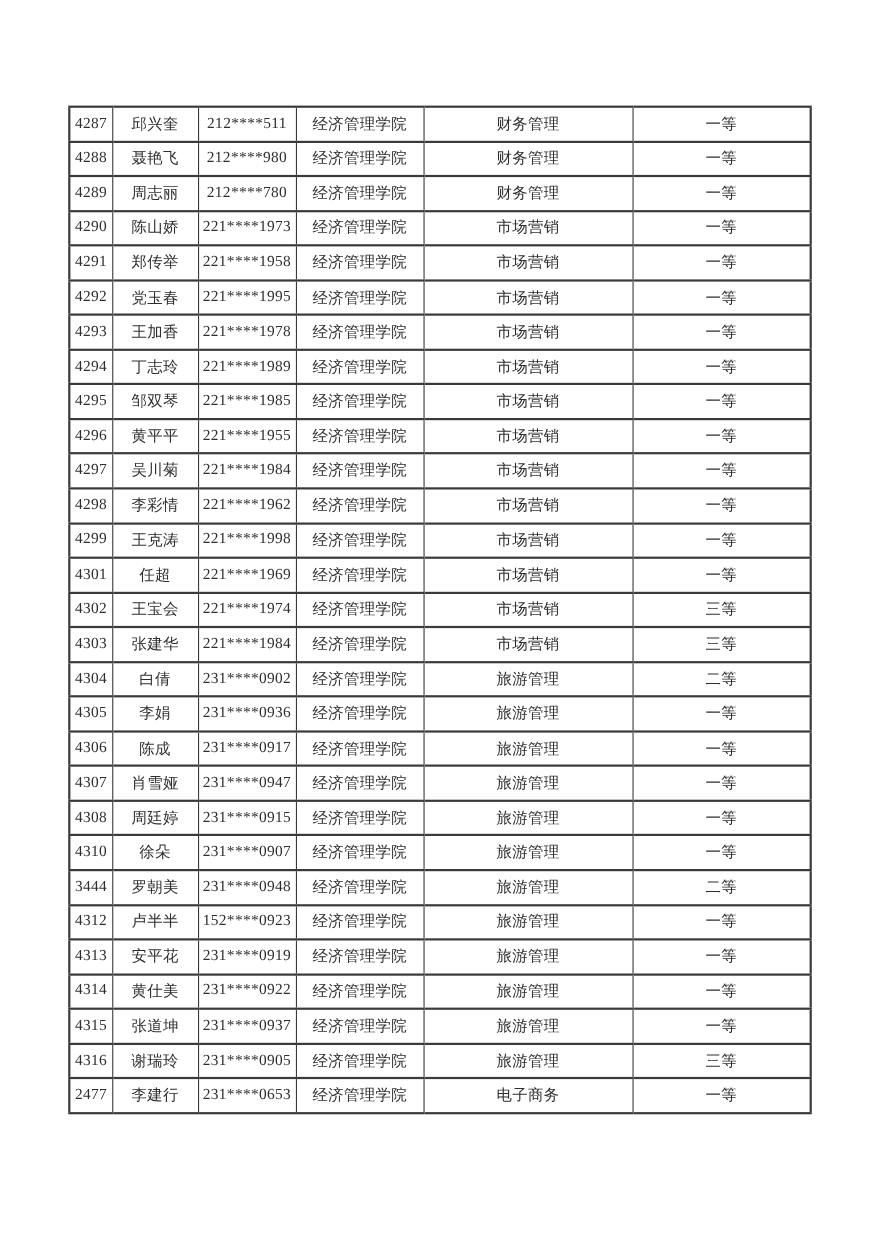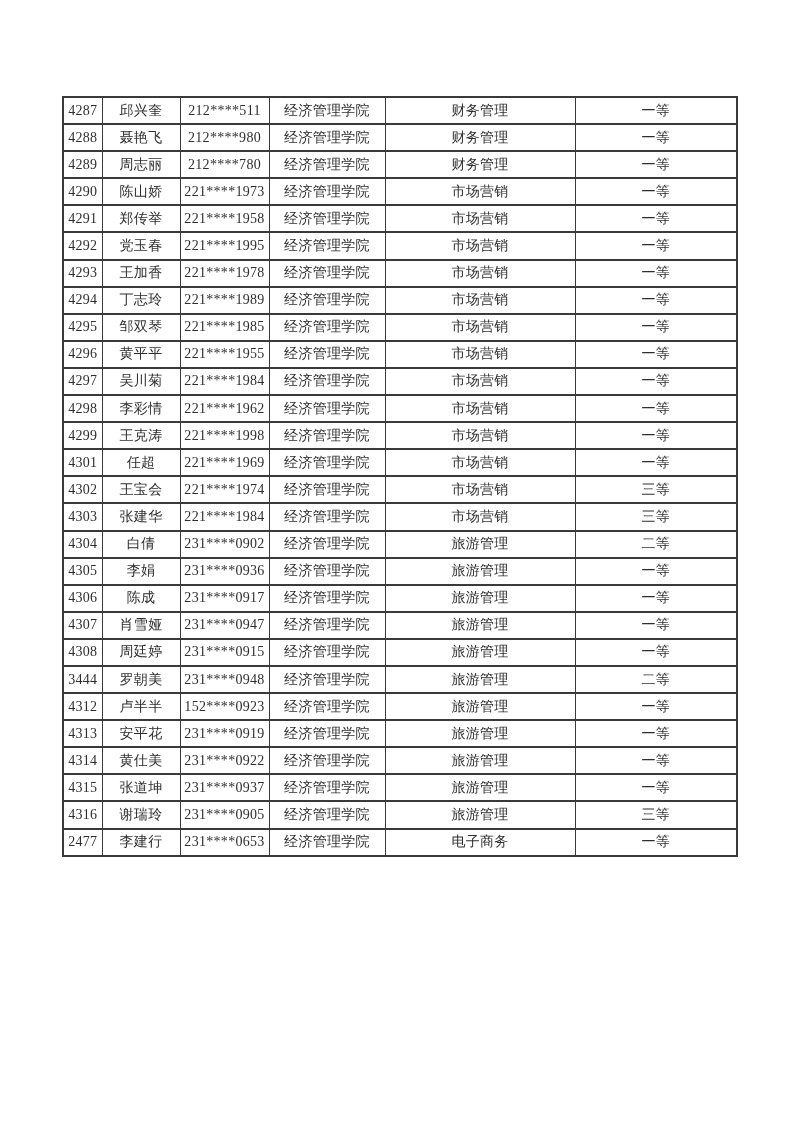--- a/index.html
+++ b/index.html
@@ -18,21 +18,21 @@
     left: 0; top: 0;
     width: 793px;
     height: 1122px;
     background: #ffffff;
   }
   table.award-table {
     position: absolute;
     left: 62px;
     top: 96px;
     width: 674px;
-    height: 761px;
+    height: 917px;
     border-collapse: collapse;
     table-layout: fixed;
     border: 2px solid #3a3a3a;
   }
   table.award-table td {
     border-left: 1px solid #3a3a3a;
     border-right: 1px solid #3a3a3a;
     border-top: 2px solid #3a3a3a;
     border-bottom: 2px solid #3a3a3a;
     text-align: center;
@@ -227,20 +227,28 @@
         </tr>
         <tr>
           <td>4308</td>
           <td>周廷婷</td>
           <td>231****0915</td>
           <td>经济管理学院</td>
           <td>旅游管理</td>
           <td>一等</td>
         </tr>
         <tr>
+          <td>4310</td>
+          <td>徐朵</td>
+          <td>231****0907</td>
+          <td>经济管理学院</td>
+          <td>旅游管理</td>
+          <td>一等</td>
+        </tr>
+        <tr>
           <td>3444</td>
           <td>罗朝美</td>
           <td>231****0948</td>
           <td>经济管理学院</td>
           <td>旅游管理</td>
           <td>二等</td>
         </tr>
         <tr>
           <td>4312</td>
           <td>卢半半</td>

